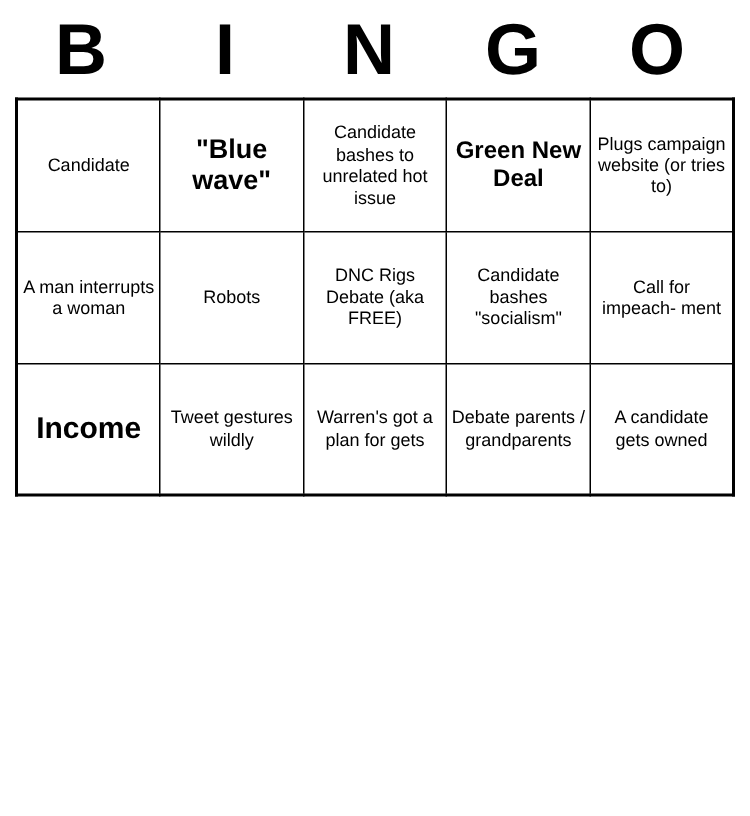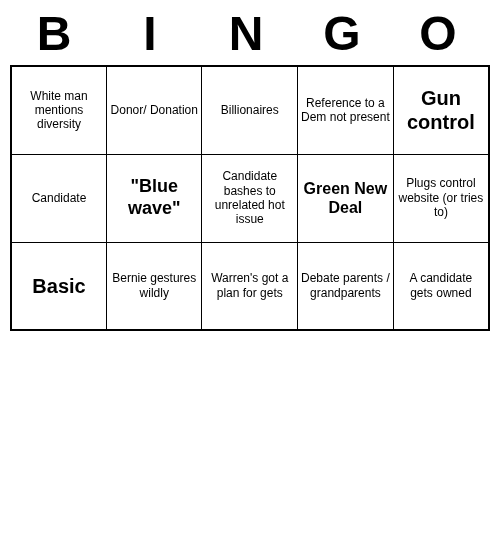--- a/index.html
+++ b/index.html
@@ -60,35 +60,35 @@
 <div class="bingo-title">
   <span>B</span>
   <span>I</span>
   <span>N</span>
   <span>G</span>
   <span>O</span>
 </div>
 
 <table class="bingo-grid">
   <tbody id="grid-body">
-  <tr>
-        <td><span>White man mentions diversity</span></td>
-        <td><span>Donor/ Donation</span></td>
-        <td><span>Billionaires</span></td>
-        <td><span>Reference to a Dem not present</span></td>
-        <td><span class="large-text">Gun control</span></td>
-      </tr>
       <tr>
         <td><span>Candidate</span></td>
         <td><span class="quote-text">"Blue wave"</span></td>
         <td><span>Candidate bashes to unrelated hot issue</span></td>
         <td><span class="medium-text">Green New Deal</span></td>
-        <td><span>Plugs control website (or tries to)</span></td>
+        <td><span>Plugs campaign website (or tries to)</span></td>
       </tr>
       <tr>
-        <td><span class="large-text">Basic</span></td>
-        <td><span>Bernie gestures wildly</span></td>
+        <td><span>A man interrupts a woman</span></td>
+        <td><span>Robots</span></td>
+        <td><span>DNC Rigs Debate (aka FREE)</span></td>
+        <td><span>Candidate bashes "socialism"</span></td>
+        <td><span>Call for impeach- ment</span></td>
+      </tr>
+      <tr>
+        <td><span class="large-text">Income</span></td>
+        <td><span>Tweet gestures wildly</span></td>
         <td><span>Warren's got a plan for gets</span></td>
         <td><span>Debate parents / grandparents</span></td>
         <td><span>A candidate gets owned</span></td>
       </tr>
     </tbody>
 </table>
 
 </body></html>

